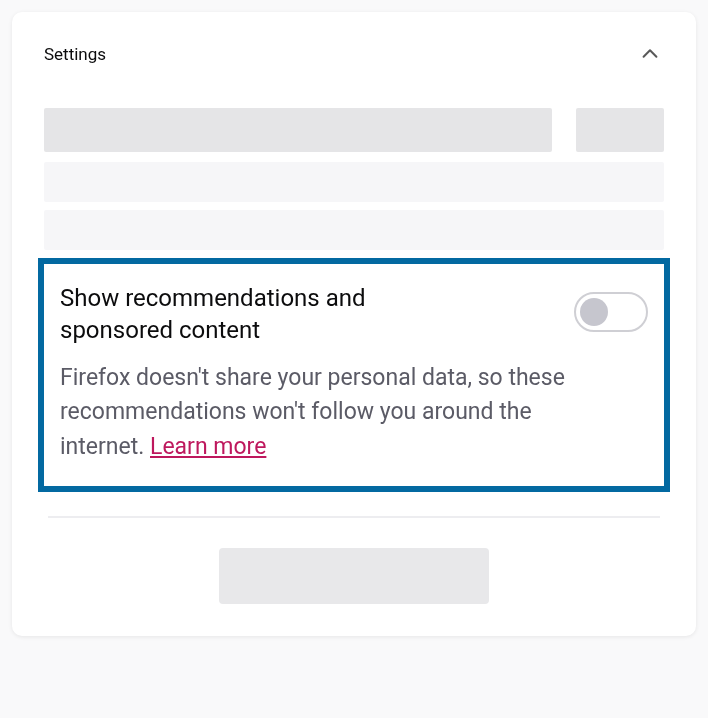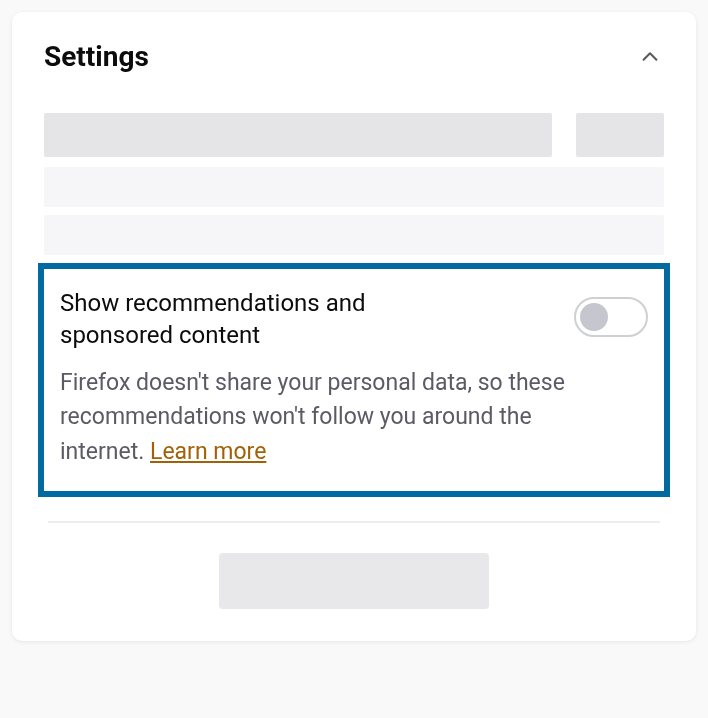--- a/index.html
+++ b/index.html
@@ -24,22 +24,22 @@
       width: 100%;
       padding: 28px 32px 32px 32px;
     }
     .panel-header {
       display: flex;
       align-items: center;
       justify-content: space-between;
       margin-bottom: 40px;
     }
     .panel-title {
-      font-size: 28px;
-      font-weight: 700;
+      font-size: 17px;
+      font-weight: 400;
       color: #0c0c0d;
     }
     .chevron {
       width: 28px;
       height: 28px;
       display: flex;
       align-items: center;
       justify-content: center;
       color: #595959;
       cursor: pointer;
@@ -111,21 +111,21 @@
       border-radius: 50%;
       background: #c6c6ce;
     }
     .setting-desc {
       font-size: 23px;
       line-height: 1.5;
       color: #5b5b66;
       max-width: 560px;
     }
     .setting-desc a {
-      color: #a16207;
+      color: #be185d;
       text-decoration: underline;
     }
     .divider {
       height: 2px;
       background: #ededf0;
       margin: 24px 4px 0 4px;
     }
     .bottom-area {
       display: flex;
       justify-content: center;

